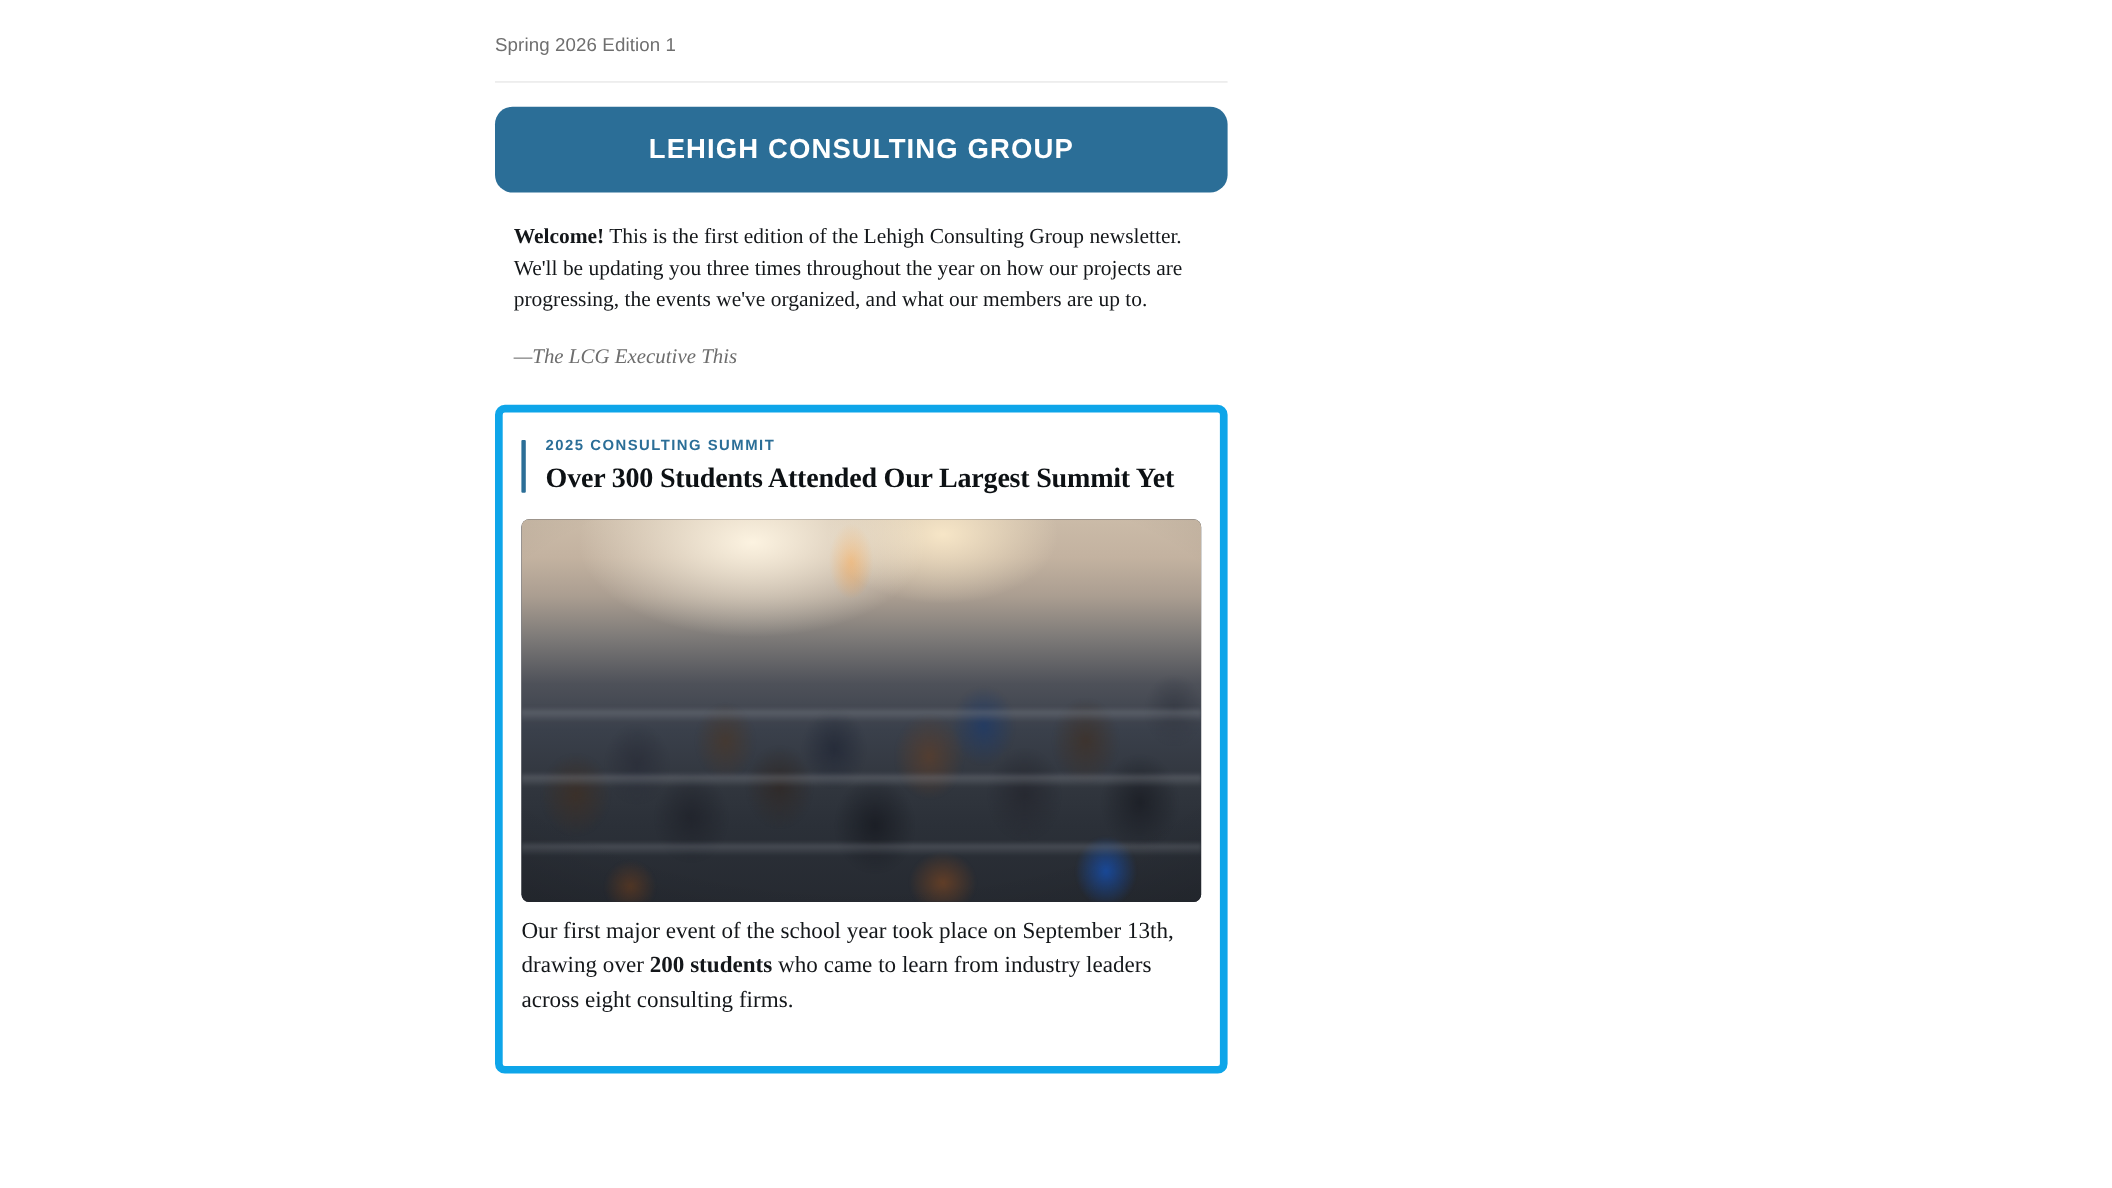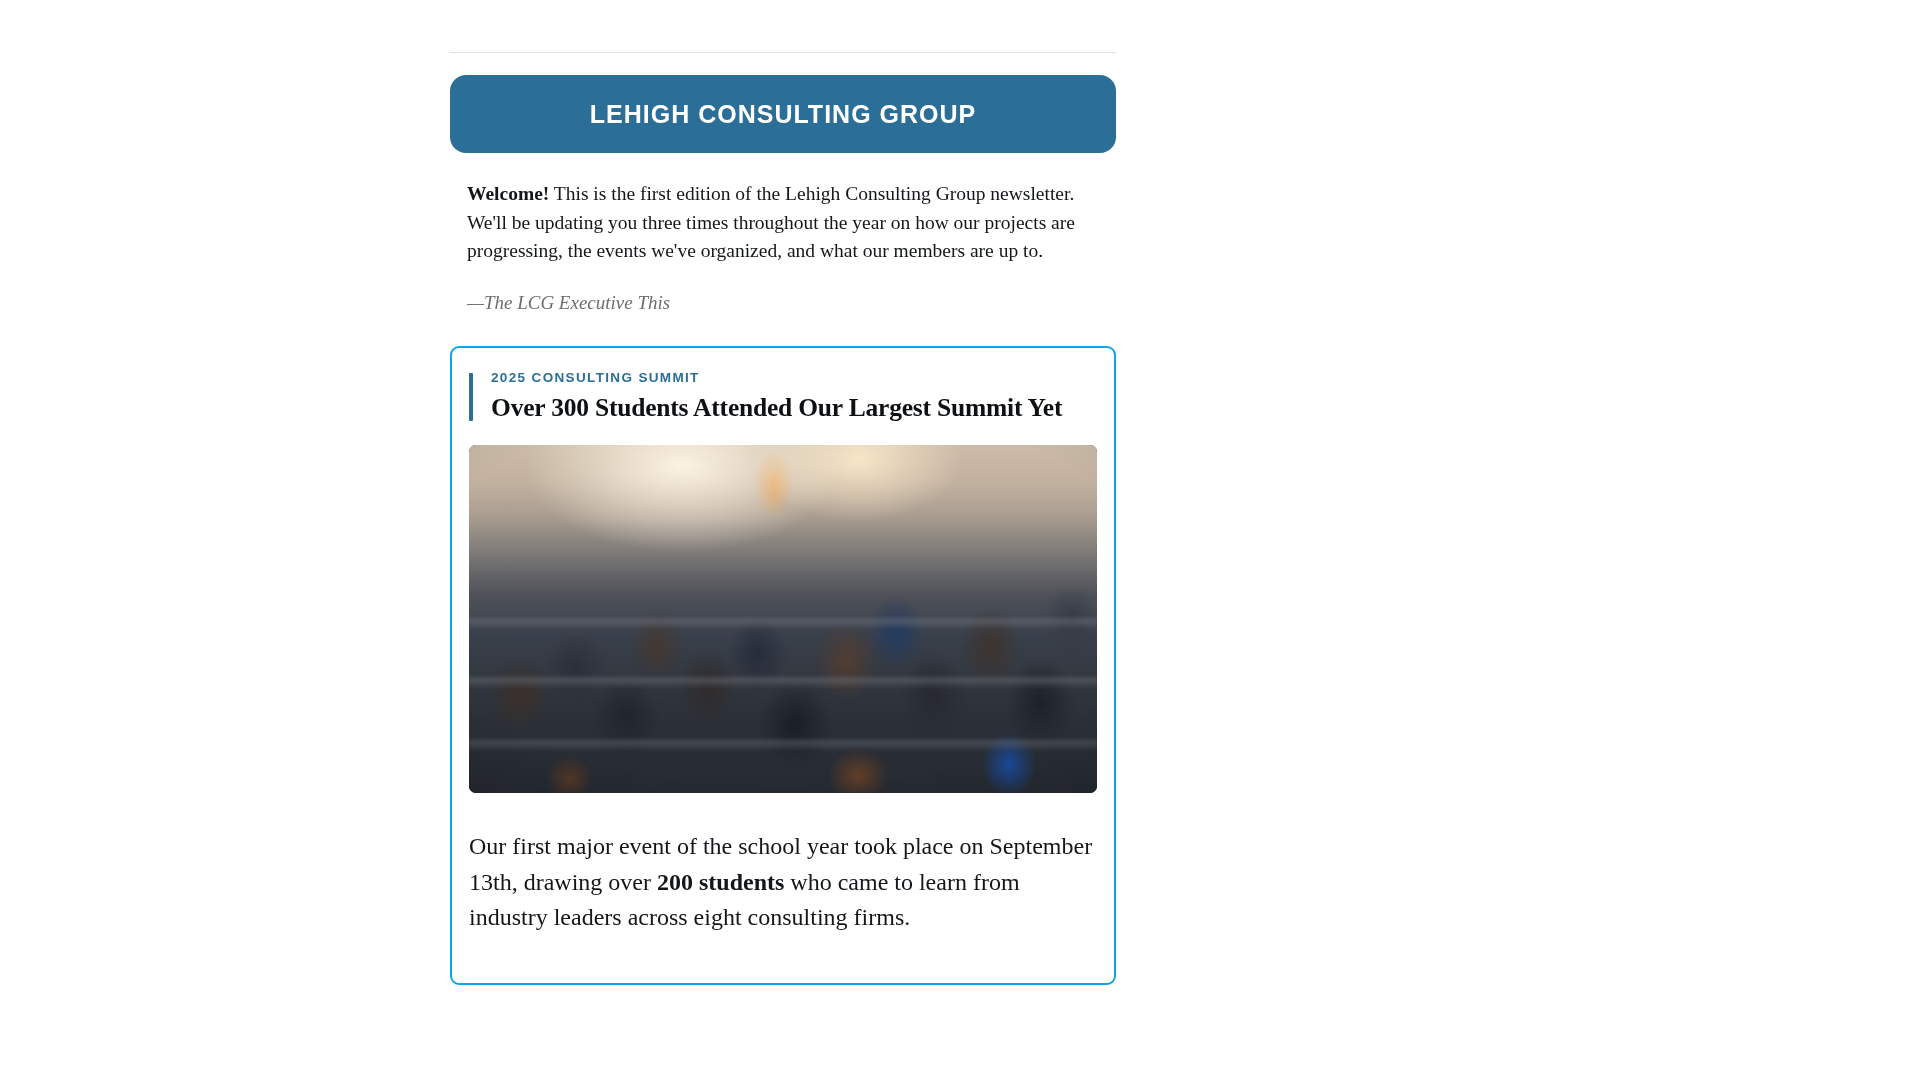--- a/index.html
+++ b/index.html
@@ -90,21 +90,21 @@
     font-family: "Liberation Serif", serif;
     font-style: italic;
     font-size: 19px;
     color: #6d6d6d;
     line-height: 1.4;
   }
 
   
   .card {
     margin-top: 29px;
-    border: 2px solid #0ea5e9;
+    border: 7px solid #0ea5e9;
     border-radius: 9px;
     background: #ffffff;
     padding: 22px 17px 24px 17px;
   }
 
   .card-head {
     position: relative;
     padding-left: 22px;
   }
   .accent-bar {
@@ -201,35 +201,36 @@
     filter: blur(1.6px);
   }
   .photo-vig {
     position: absolute;
     inset: 0;
     background: radial-gradient(ellipse 115% 105% at 50% 42%, rgba(0,0,0,0) 52%, rgba(0,0,0,0.30) 100%);
   }
 
   
   .article-body {
-    margin-top: 36px;
-    font-family: "Liberation Serif", serif;
-    font-size: 24px;
+    margin-top: 11px;
+    font-family: "Liberation Serif", serif;
+    font-size: 21px;
     line-height: 1.47;
     color: #14171a;
   }
   .article-body b { font-weight: 700; }
 </style>
 </head>
 <body>
 
 <div class="page">
   <div class="column">
 
     <div class="masthead">
+      <div class="masthead-text">Spring 2026 Edition 1</div>
       <div class="masthead-rule"></div>
     </div>
 
     <div class="banner" id="banner" style="background: rgb(43, 110, 151);">
       <div class="banner-title">LEHIGH CONSULTING GROUP</div>
     </div>
 
     <div class="intro">
       <p class="intro-para"><b>Welcome!</b><span> This is the first edition of the Lehigh Consulting Group newsletter. We'll be updating you three times throughout the year on how our projects are progressing, the events we've organized, and what our members are up to.</span></p>
     </div>

